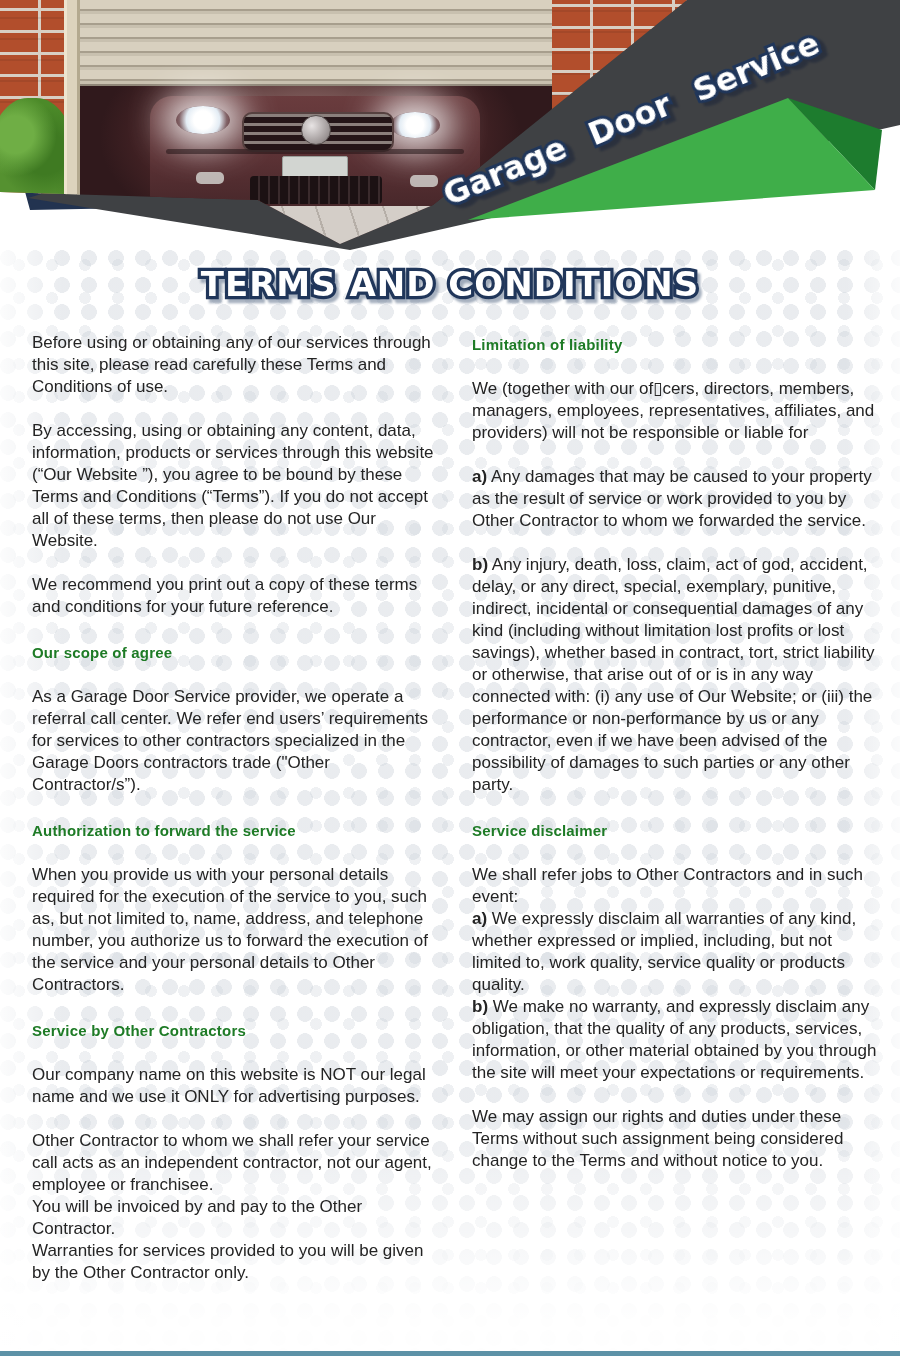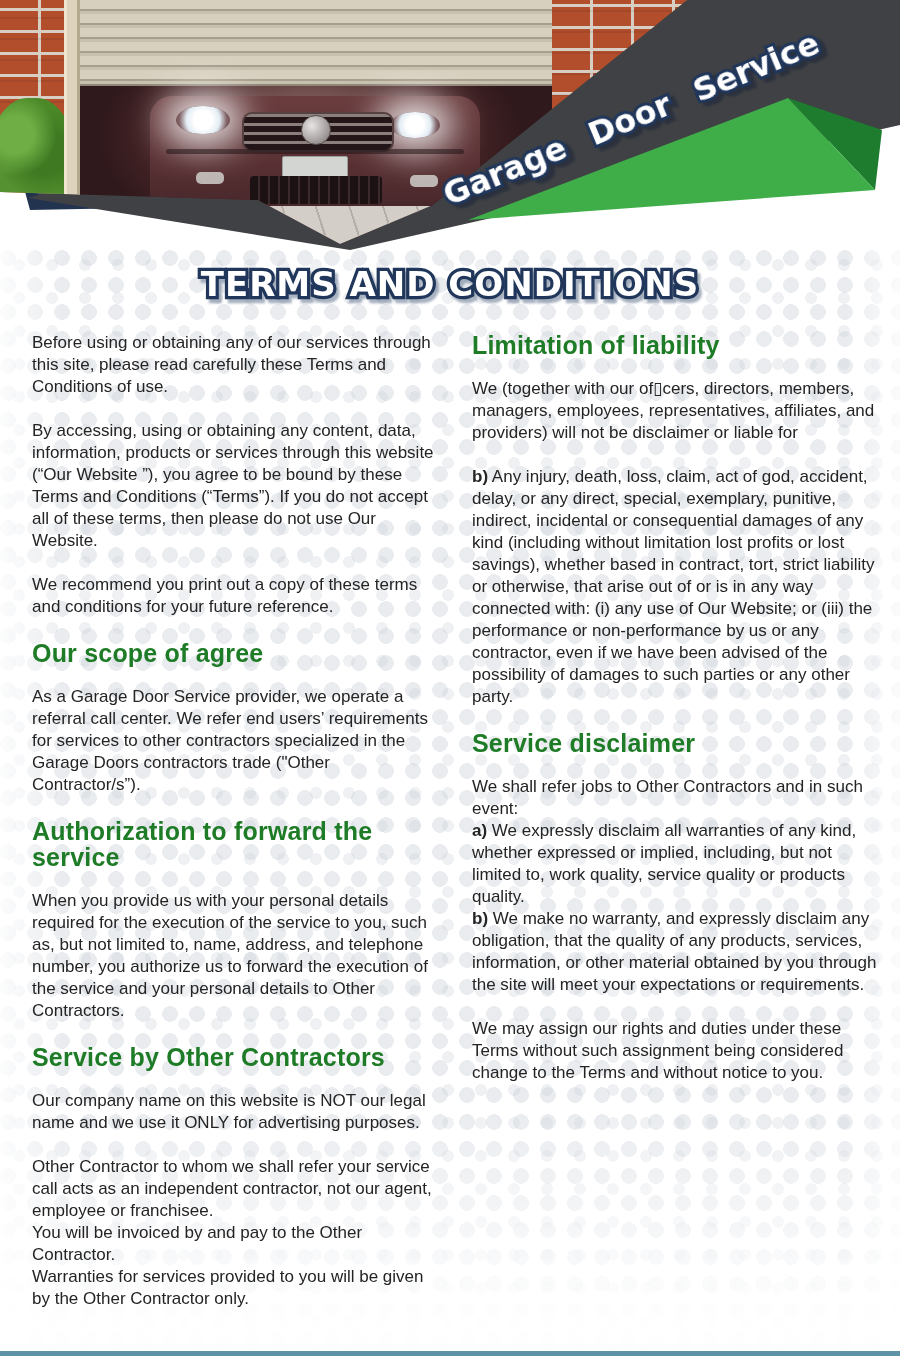--- a/index.html
+++ b/index.html
@@ -76,21 +76,21 @@
     background-size:auto,auto,27px 27px,33px 33px;
     background-position:0 0,0 0,0 0,13px 9px;
     background-color:#fff;}
   .title-wrap{text-align:left;margin-top:4px;}
   .title-text{font-family:"DejaVu Sans","Liberation Sans",sans-serif;font-weight:bold;font-size:34px;
     letter-spacing:1px;fill:#ffffff;stroke:var(--title-navy,#1f3557);stroke-width:6.5px;paint-order:stroke;
     filter:drop-shadow(3px 4px 1px rgba(110,126,150,.6));}
   .columns{display:flex;gap:32px;padding:16px 20px 0 32px;}
   .col{width:414px;color:var(--text-color,#242424);font-size:17px;line-height:22px;}
   .col p{margin:0 0 22px;}
-  .col h2{font-size:25px;line-height:26px;color:var(--heading-green,#1e7b26);margin:22px 0 20px;letter-spacing:.2px;}
+  .col h2{font-size:15px;line-height:26px;color:var(--heading-green,#1e7b26);margin:22px 0 20px;letter-spacing:.2px;}
   .col > :first-child{margin-top:0;}
 
   .footer-bar{position:absolute;left:0;bottom:0;width:100%;height:5px;background:var(--footer-blue,#5d92a7);}
 </style>
 </head>
 <body>
 
 <div class="page">
 
   <div class="hero">
@@ -140,21 +140,22 @@
           <h2>Our scope of agree</h2>
           <p><span>As a Garage Door Service provider, we operate a referral call center. We refer end users’ requirements for services to other contractors specialized in the Garage Doors contractors trade ("Other Contractor/s”).</span></p>
           <h2>Authorization to forward the service</h2>
           <p><span>When you provide us with your personal details required for the execution of the service to you, such as, but not limited to, name, address, and telephone number, you authorize us to forward the execution of the service and your personal details to Other Contractors.</span></p>
           <h2>Service by Other Contractors</h2>
           <p><span>Our company name on this website is NOT our legal name and we use it ONLY for advertising purposes.</span></p>
           <p><span>Other Contractor to whom we shall refer your service call acts as an independent contractor, not our agent, employee or franchisee.</span><br><span>You will be invoiced by and pay to the Other Contractor.</span><br><span>Warranties for services provided to you will be given by the Other Contractor only.</span></p>
         </div>
       <div class="col">
           <h2>Limitation of liability</h2>
-          <p><span>We (together with our of▯cers, directors, members, managers, employees, representatives, affiliates, and providers) will not be disclaimer or liable for</span></p>
+          <p><span>We (together with our of▯cers, directors, members, managers, employees, representatives, affiliates, and providers) will not be responsible or liable for</span></p>
+          <p><b>a)</b><span> Any damages that may be caused to your property as the result of service or work provided to you by Other Contractor to whom we forwarded the service.</span></p>
           <p><b>b)</b><span> Any injury, death, loss, claim, act of god, accident, delay, or any direct, special, exemplary, punitive, indirect, incidental or consequential damages of any kind (including without limitation lost profits or lost savings), whether based in contract, tort, strict liability or otherwise, that arise out of or is in any way connected with: (i) any use of Our Website; or (iii) the performance or non-performance by us or any contractor, even if we have been advised of the possibility of damages to such parties or any other party.</span></p>
           <h2>Service disclaimer</h2>
           <p><span>We shall refer jobs to Other Contractors and in such event:</span><br><b>a)</b><span> We expressly disclaim all warranties of any kind, whether expressed or implied, including, but not limited to, work quality, service quality or products quality.</span><br><b>b)</b><span> We make no warranty, and expressly disclaim any obligation, that the quality of any products, services, information, or other material obtained by you through the site will meet your expectations or requirements.</span></p>
           <p><span>We may assign our rights and duties under these Terms without such assignment being considered change to the Terms and without notice to you.</span></p>
         </div>
     </div>
   </div>
 
   <div class="footer-bar"></div>
 </div>

